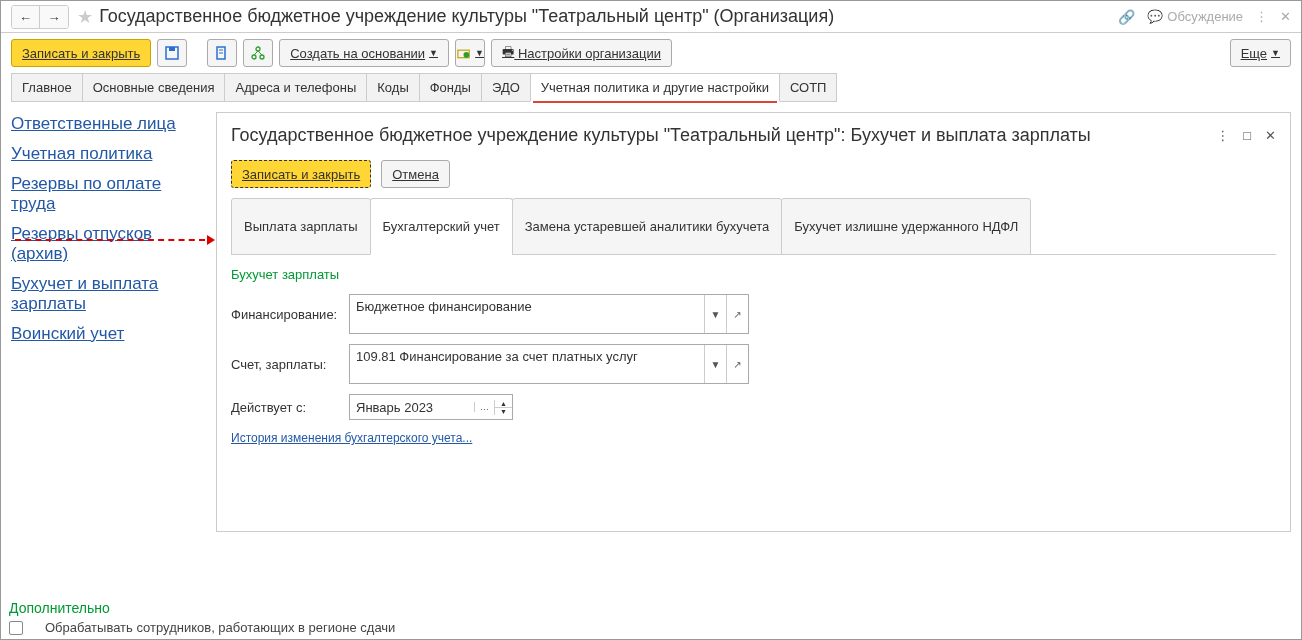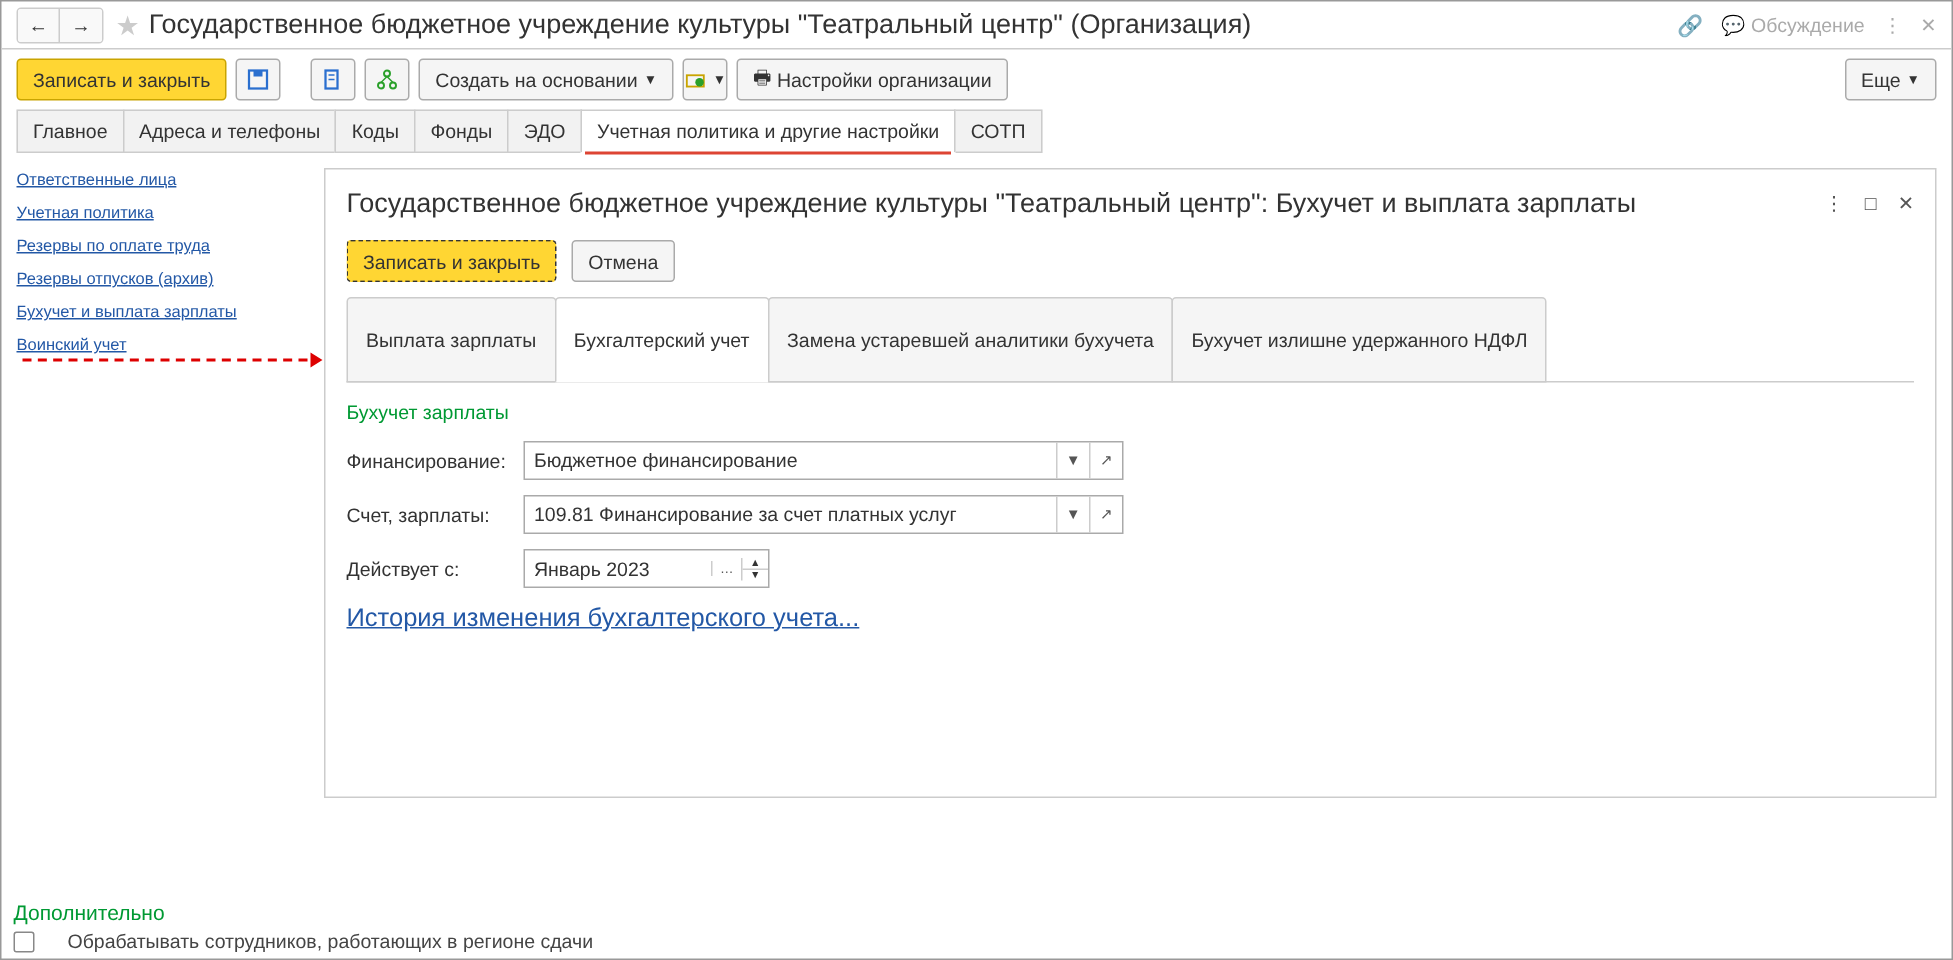--- a/index.html
+++ b/index.html
@@ -8,58 +8,58 @@
   .titlebar { display: flex; align-items: center; padding: 4px 10px 4px 10px; border-bottom: 1px solid #ccc; height: 32px; }
   .nav-arrows { display: flex; gap: 0; border: 1px solid #ccc; border-radius: 3px; overflow: hidden; margin-right: 8px; }
   .nav-arrows div { width: 28px; height: 22px; display: flex; align-items: center; justify-content: center; border-right: 1px solid #ccc; cursor: pointer; background: #f9f9f9; }
   .nav-arrows div:last-child { border-right: none; }
   .star { color: #ccc; font-size: 18px; margin-right: 6px; cursor: pointer; }
   .title { font-size: 18px; color: #333; flex: 1; white-space: nowrap; overflow: hidden; text-overflow: ellipsis; }
   .titlebar-right { display: flex; align-items: center; gap: 12px; color: #aaa; }
   .titlebar-right span { cursor: pointer; }
   .link-ico { font-size: 14px; }
   .toolbar { display: flex; align-items: center; padding: 6px 10px; gap: 6px; }
-  .btn { display: inline-flex; align-items: center; justify-content: center; padding: 5px 10px; border: 1px solid #aaa; border-radius: 3px; background: #f5f5f5; cursor: pointer; font-size: 13px; height: 28px; }
+  .btn { display: inline-flex; align-items: center; justify-content: center; padding: 5px 10px; border: 1px solid #aaa; border-radius: 3px; background: #f5f5f5; cursor: pointer; font-size: 13px; height: 28px; text-decoration: underline; }
   .btn-yellow { background: #ffd633; border-color: #c9a400; font-weight: normal; }
   .btn-icon { width: 30px; padding: 0; }
   .btn .caret { margin-left: 4px; font-size: 9px; }
   .toolbar-spacer { flex: 1; }
   .tabs-main { display: flex; padding: 0 10px; }
   .tab-main { padding: 6px 10px; border: 1px solid #ccc; border-bottom: 1px solid #ccc; background: #f2f2f2; cursor: pointer; margin-right: -1px; font-size: 13px; }
   .tab-main.active { background: #fff; border-bottom: 1px solid #fff; position: relative; }
   .tab-main.active::after { content: ''; position: absolute; bottom: -2px; left: 2px; right: 2px; height: 2px; background: #d43; }
   .content { display: flex; padding: 10px; gap: 10px; height: 490px; align-items: flex-start; }
   .sidebar { width: 195px; padding-top: 2px; }
-  .sidebar a { display: block; color: #2358a6; text-decoration: underline; margin-bottom: 10px; font-size: 11px; cursor: pointer; }
+  .sidebar a { display: block; color: #2358a6; text-decoration: underline; margin-bottom: 10px; font-size: 17px; cursor: pointer; }
   .arrow-annot { position: absolute; left: 14px; top: 235px; width: 196px; height: 6px; pointer-events: none; }
   .arrow-line { border-top: 2px dashed #d00; width: 190px; position: absolute; top: 3px; }
   .arrow-head { width: 0; height: 0; border-top: 5px solid transparent; border-bottom: 5px solid transparent; border-left: 8px solid #d00; position: absolute; right: -4px; top: -1px; }
   .panel { border: 1px solid #ccc; flex: 1; padding: 12px 14px; height: 420px; background: #fff; position: relative; }
   .panel-header { display: flex; align-items: center; margin-bottom: 14px; }
   .panel-title { font-size: 18px; color: #333; flex: 1; }
   .panel-controls { display: flex; gap: 14px; color: #555; }
   .panel-controls span { cursor: pointer; }
   .panel-toolbar { display: flex; gap: 10px; margin-bottom: 10px; }
   .btn-focus { background: #ffd633; border: 1px dashed #333; }
   .tabs-inner { display: flex; border-bottom: 1px solid #ccc; margin-bottom: 12px; }
   .tab-inner { padding: 20px 12px; border: 1px solid #ccc; background: #f5f5f5; margin-right: -1px; margin-bottom: -1px; cursor: pointer; border-top-left-radius: 3px; border-top-right-radius: 3px; }
   .tab-inner.active { background: #fff; border-bottom: 1px solid #fff; }
   .section-label { color: #009933; margin-bottom: 12px; font-size: 13px; }
   .form-row { display: flex; align-items: center; margin-bottom: 10px; }
   .form-label { width: 118px; font-size: 13px; }
-  .input-combo { display: flex; border: 1px solid #aaa; height: 26px; width: 400px; background: #fff; }
+  .input-combo { display: flex; border: 1px solid #aaa; height: 40px; width: 400px; background: #fff; }
   .input-combo .val { flex: 1; padding: 4px 6px; font-size: 13px; }
   .input-combo .ibtn { width: 22px; border-left: 1px solid #ccc; display: flex; align-items: center; justify-content: center; font-size: 10px; cursor: pointer; color: #555; }
   .input-date { display: flex; border: 1px solid #aaa; height: 26px; width: 164px; background: #fff; align-items: center; }
   .input-date .val { flex: 1; padding: 4px 6px; font-size: 13px; }
   .input-date .ibtn { width: 20px; border-left: 1px solid #ccc; display: flex; flex-direction: column; align-items: center; justify-content: center; font-size: 9px; cursor: pointer; color: #555; }
   .input-date .spin { width: 18px; display: flex; flex-direction: column; border-left: 1px solid #ccc; }
   .input-date .spin div { flex: 1; display: flex; align-items: center; justify-content: center; font-size: 7px; cursor: pointer; border-bottom: 1px solid #ccc; }
   .input-date .spin div:last-child { border-bottom: none; }
-  .link-inpanel { color: #2358a6; text-decoration: underline; font-size: 17px; cursor: pointer; }
+  .link-inpanel { color: #2358a6; text-decoration: underline; font-size: 12px; cursor: pointer; }
   .footer { position: absolute; bottom: 0; left: 0; right: 0; padding: 4px 8px; }
   .footer-title { color: #009933; font-size: 14px; margin-bottom: 4px; }
   .footer-check { display: flex; align-items: center; gap: 22px; font-size: 13px; color: #444; }
   .footer-check .cbx { width: 14px; height: 14px; border: 1px solid #888; border-radius: 2px; background: #fff; cursor: pointer; }
   .ico-svg { width: 16px; height: 16px; display: inline-block; }
 </style>
 </head>
 <body>
 
 <div class="window">
@@ -123,20 +123,21 @@
     </div>
     <div class="toolbar-spacer"></div>
     <div class="btn">
       <span>Еще</span>
         <span class="caret">▼</span>
     </div>
   </div>
 
   <div class="tabs-main">
     <div class="tab-main">Главное</div>
+    <div class="tab-main">Основные сведения</div>
     <div class="tab-main">Адреса и телефоны</div>
     <div class="tab-main">Коды</div>
     <div class="tab-main">Фонды</div>
     <div class="tab-main">ЭДО</div>
     <div class="tab-main active">Учетная политика и другие настройки</div>
     <div class="tab-main">СОТП</div>
   </div>
 
   <div class="content">
     <div class="sidebar">

